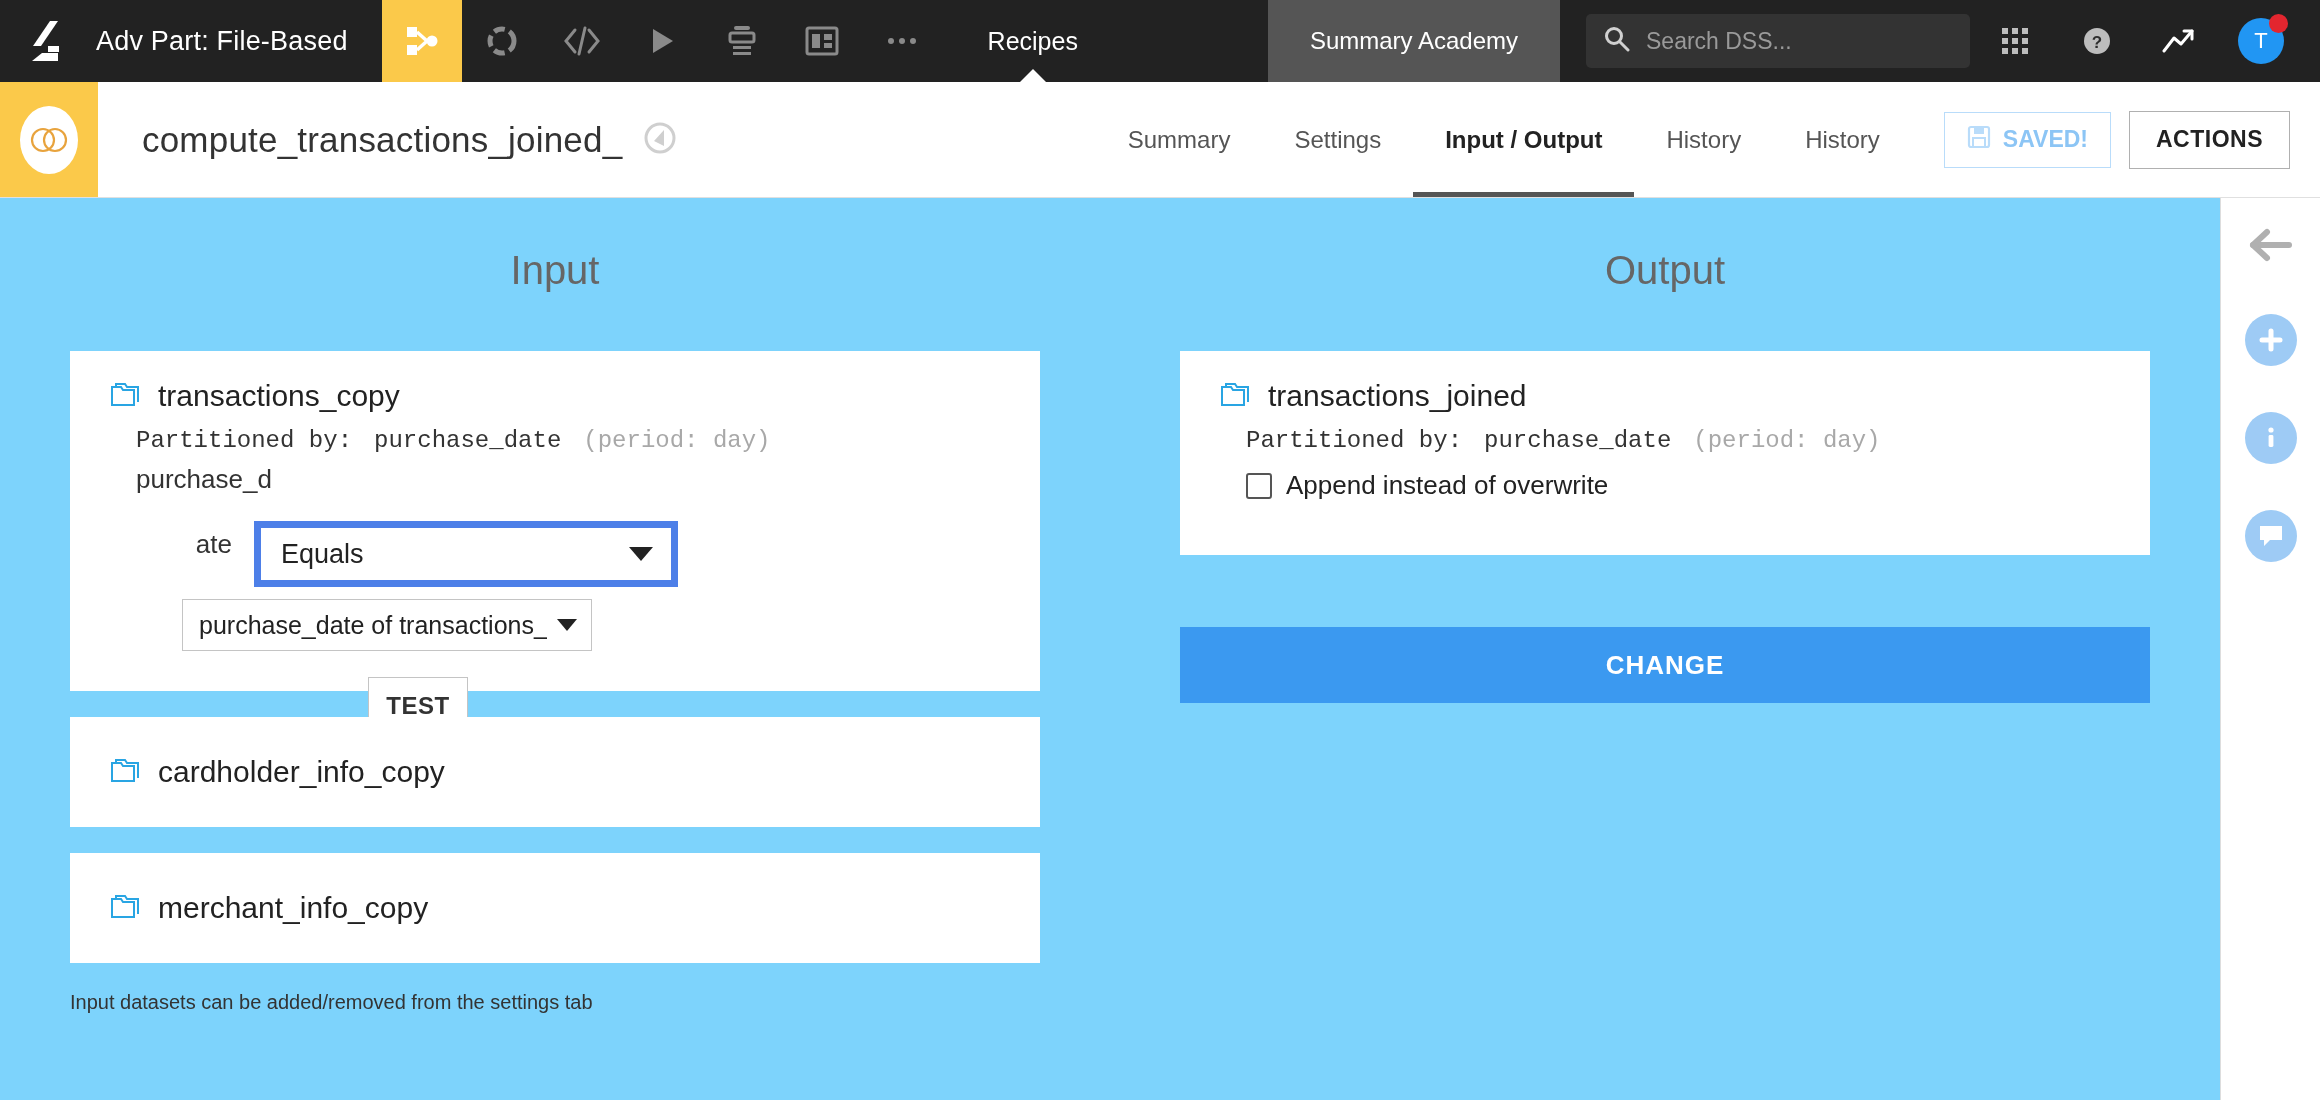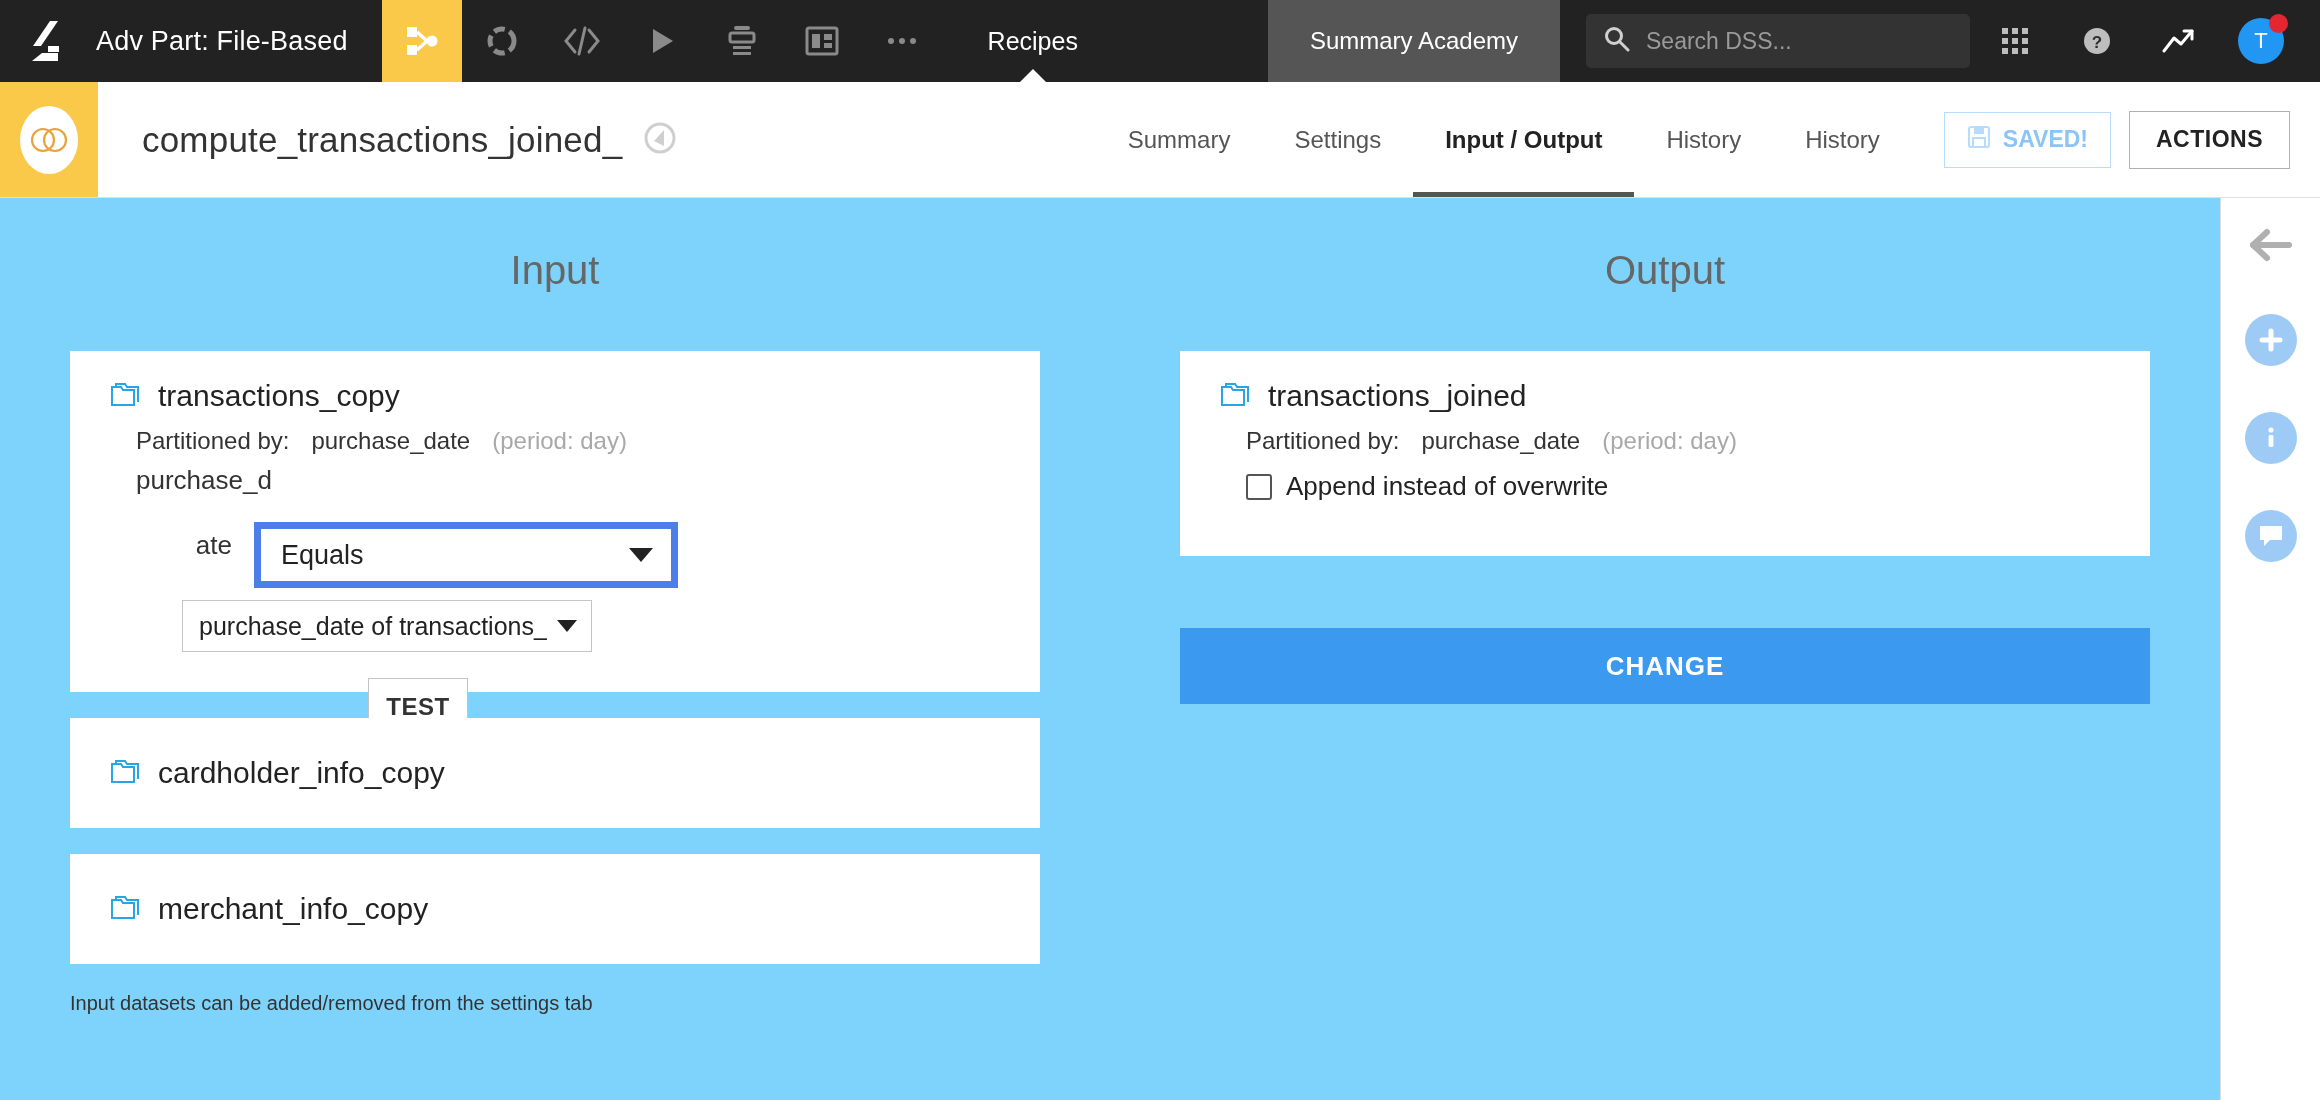--- a/index.html
+++ b/index.html
@@ -199,21 +199,21 @@
   }
   .card.first { margin-top: 58px; }
   .card.gap { margin-top: 26px; }
 
   .ds-row { display: flex; align-items: center; gap: 18px; }
   .ds-name { font-size: 30px; color: #222222; }
   .part-row {
     margin-top: 14px;
     margin-left: 26px;
     font-size: 24px; color: #333333;
-    display: flex; gap: 22px; align-items: baseline;
+    display: flex; gap: 22px; align-items: baseline; font-family: Liberation Mono, monospace;
   }
   .part-dim { color: #333333; }
   .part-period { color: #a8a8a8; }
 
   .frag-a {
     margin-left: 26px; margin-top: 10px;
     font-size: 26px; color: #333333;
   }
 
   

